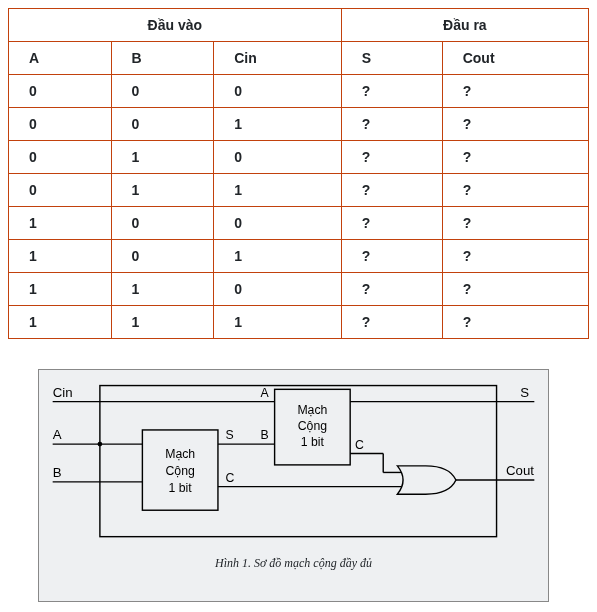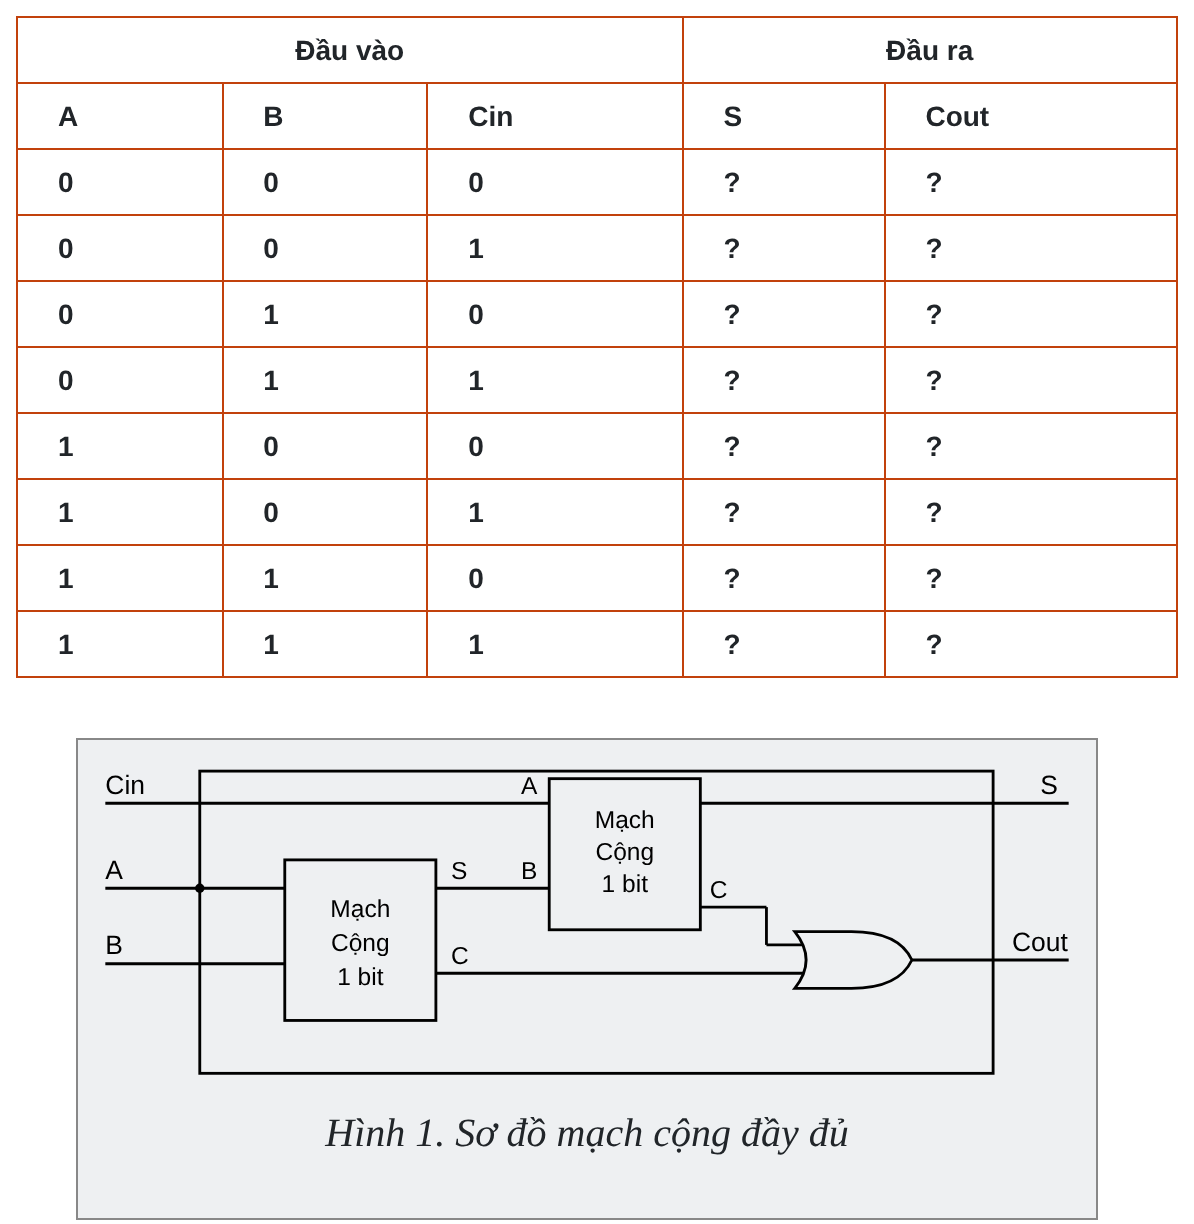--- a/index.html
+++ b/index.html
@@ -41,21 +41,21 @@
   svg { display: block; }
   .wire { stroke: #000; stroke-width: 1.5; fill: none; }
   .box  { stroke: #000; stroke-width: 1.5; fill: #eef0f2; }
   .lbl  { font-family: Arial, sans-serif; font-size: 14px; }
   .lbl-sm { font-family: Arial, sans-serif; font-size: 13px; }
   .node { fill: #000; }
   .caption {
     text-align: center;
     font-style: italic;
     font-family: Georgia, 'Times New Roman', serif;
-    font-size: 20px;
+    font-size: 12px;
     margin-top: 8px;
   }
 </style>
 </head>
 <body>
 
 <table>
   <thead>
     <tr class="group-header">
       <th colspan="3">Đầu vào</th>

